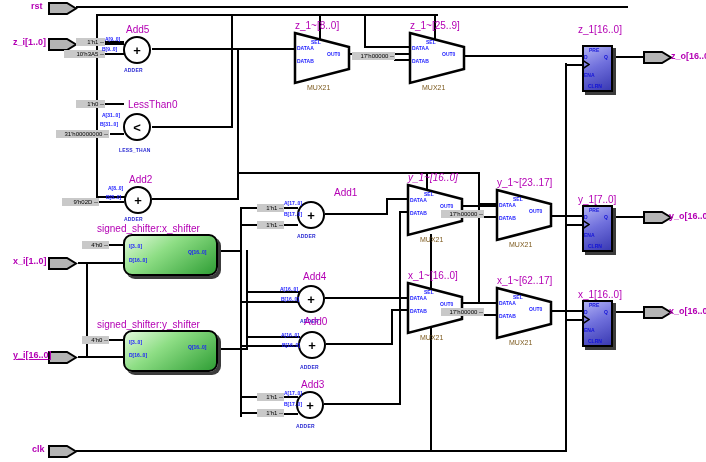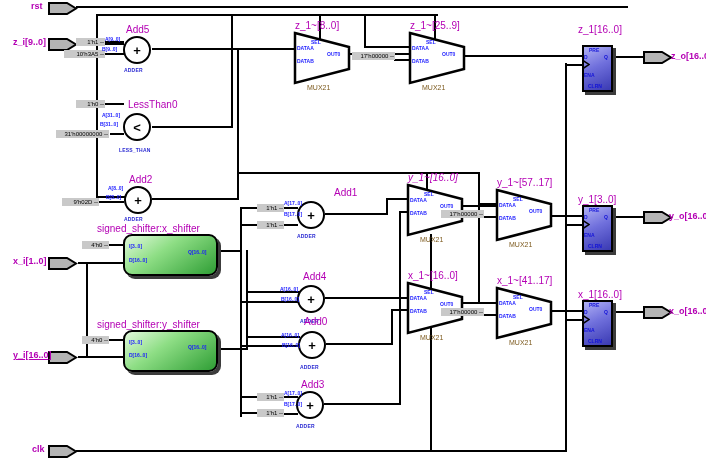--- a/index.html
+++ b/index.html
@@ -33,21 +33,21 @@
 </head>
 <body>
 
 <div class="canvas" id="cv">
 
   <span class="plabel" style="left:31px;top:1px;">rst</span>
   <svg class="port" style="left:48px;top:2px;" width="30" height="13" viewBox="0 0 30 13">
       <polygon points="1,1 19,1 28,6.5 19,12 1,12"></polygon>
     </svg>
 
-  <span class="plabel" style="left:13px;top:37px;">z_i[9..0]</span>
+  <span class="plabel" style="left:13px;top:37px;">z_i[1..0]</span>
   <svg class="port" style="left:48px;top:38px;" width="30" height="13" viewBox="0 0 30 13">
       <polygon points="1,1 19,1 28,6.5 19,12 1,12"></polygon>
     </svg>
 
   <span class="plabel" style="left:13px;top:256px;">x_i[1..0]</span>
   <svg class="port" style="left:48px;top:257px;" width="30" height="13" viewBox="0 0 30 13">
       <polygon points="1,1 19,1 28,6.5 19,12 1,12"></polygon>
     </svg>
 
   <span class="plabel" style="left:13px;top:350px;text-decoration:underline;">y_i[16..0]</span>
@@ -166,62 +166,62 @@
   <span class="title" style="left:408px;top:172px;font-style:italic;">y_1~[16..0]</span>
   <svg class="mux" style="left:406px;top:183px;" width="58" height="56" viewBox="0 0 58 56">
       <polygon points="2,2 56,16 56,38 2,52"></polygon>
     </svg>
   <span class="pin" style="left:424px;top:191px;">SEL</span>
   <span class="pin" style="left:410px;top:197px;">DATAA</span>
   <span class="pin" style="left:410px;top:210px;">DATAB</span>
   <span class="pin" style="left:440px;top:203px;">OUT0</span>
   <span class="muxtyp" style="left:420px;top:236px;">MUX21</span>
 
-  <span class="title" style="left:497px;top:177px;">y_1~[57..17]</span>
+  <span class="title" style="left:497px;top:177px;">y_1~[23..17]</span>
   <svg class="mux" style="left:495px;top:188px;" width="58" height="56" viewBox="0 0 58 56">
       <polygon points="2,2 56,16 56,38 2,52"></polygon>
     </svg>
   <span class="pin" style="left:513px;top:196px;">SEL</span>
   <span class="pin" style="left:499px;top:202px;">DATAA</span>
   <span class="pin" style="left:499px;top:215px;">DATAB</span>
   <span class="pin" style="left:529px;top:208px;">OUT0</span>
   <span class="muxtyp" style="left:509px;top:241px;">MUX21</span>
 
   <span class="title" style="left:408px;top:270px;">x_1~[16..0]</span>
   <svg class="mux" style="left:406px;top:281px;" width="58" height="56" viewBox="0 0 58 56">
       <polygon points="2,2 56,16 56,38 2,52"></polygon>
     </svg>
   <span class="pin" style="left:424px;top:289px;">SEL</span>
   <span class="pin" style="left:410px;top:295px;">DATAA</span>
   <span class="pin" style="left:410px;top:308px;">DATAB</span>
   <span class="pin" style="left:440px;top:301px;">OUT0</span>
   <span class="muxtyp" style="left:420px;top:334px;">MUX21</span>
 
-  <span class="title" style="left:497px;top:275px;">x_1~[41..17]</span>
+  <span class="title" style="left:497px;top:275px;">x_1~[62..17]</span>
   <svg class="mux" style="left:495px;top:286px;" width="58" height="56" viewBox="0 0 58 56">
       <polygon points="2,2 56,16 56,38 2,52"></polygon>
     </svg>
   <span class="pin" style="left:513px;top:294px;">SEL</span>
   <span class="pin" style="left:499px;top:300px;">DATAA</span>
   <span class="pin" style="left:499px;top:313px;">DATAB</span>
   <span class="pin" style="left:529px;top:306px;">OUT0</span>
   <span class="muxtyp" style="left:509px;top:339px;">MUX21</span>
 
   <span class="title" style="left:578px;top:24px;">z_1[16..0]</span>
   <div class="ff" style="left:582px;top:45px;"></div>
   <span class="ffpin" style="left:589px;top:47px;">PRE</span>
   <span class="ffpin" style="left:584px;top:54px;">D</span>
   <span class="ffpin" style="left:604px;top:54px;">Q</span>
   <span class="ffpin" style="left:584px;top:72px;">ENA</span>
   <span class="ffpin" style="left:588px;top:83px;">CLRN</span>
   <svg class="tri" style="left:583px;top:60px;" width="7" height="10" viewBox="0 0 7 10">
       <polygon points="0,0.5 6,4.5 0,8.5"></polygon>
     </svg>
 
-  <span class="title" style="left:578px;top:194px;">y_1[3..0]</span>
+  <span class="title" style="left:578px;top:194px;">y_1[7..0]</span>
   <div class="ff" style="left:582px;top:205px;"></div>
   <span class="ffpin" style="left:589px;top:207px;">PRE</span>
   <span class="ffpin" style="left:584px;top:214px;">D</span>
   <span class="ffpin" style="left:604px;top:214px;">Q</span>
   <span class="ffpin" style="left:584px;top:232px;">ENA</span>
   <span class="ffpin" style="left:588px;top:243px;">CLRN</span>
   <svg class="tri" style="left:583px;top:220px;" width="7" height="10" viewBox="0 0 7 10">
       <polygon points="0,0.5 6,4.5 0,8.5"></polygon>
     </svg>
 

